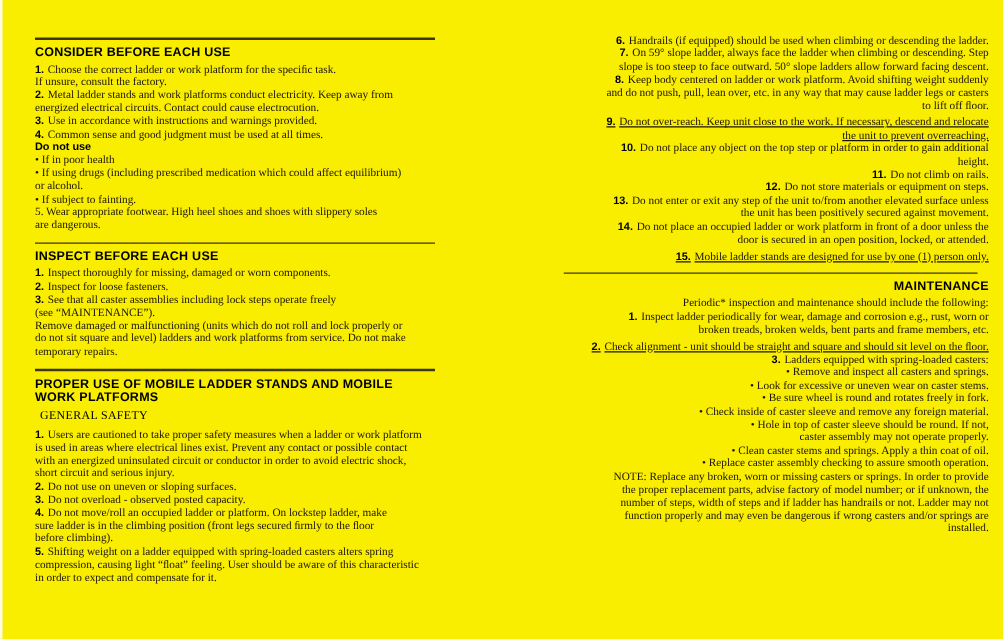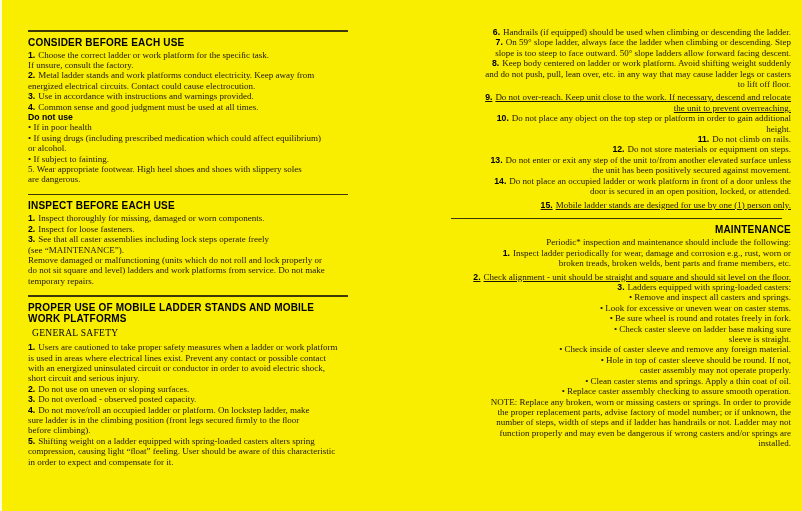--- a/index.html
+++ b/index.html
@@ -154,22 +154,20 @@
       <p class="li gap nowrap"><b class="num">2.</b><span class="txt">Check alignment - unit should be straight and square and should sit level on the ﬂoor.</span></p>
 
       <p class="li"><b class="num">3.</b><span class="txt">Ladders equipped with spring-loaded casters:</span></p>
 
       <p class="li"><b class="num"></b><span class="txt">• Remove and inspect all casters and springs.</span></p>
 
       <p class="li"><b class="num"></b><span class="txt">• Look for excessive or uneven wear on caster stems.</span></p>
 
       <p class="li"><b class="num"></b><span class="txt">• Be sure wheel is round and rotates freely in fork.</span></p>
 
-      <p class="li"><b class="num"></b><span class="txt">• Check caster sleeve on ladder base making sure
-sleeve is straight.</span></p>
 
       <p class="li"><b class="num"></b><span class="txt">• Check inside of caster sleeve and remove any foreign material.</span></p>
 
       <p class="li"><b class="num"></b><span class="txt">• Hole in top of caster sleeve should be round. If not,
 caster assembly may not operate properly.</span></p>
 
       <p class="li"><b class="num"></b><span class="txt">• Clean caster stems and springs. Apply a thin coat of oil.</span></p>
 
       <p class="li"><b class="num"></b><span class="txt">• Replace caster assembly checking to assure smooth operation.</span></p>
 

